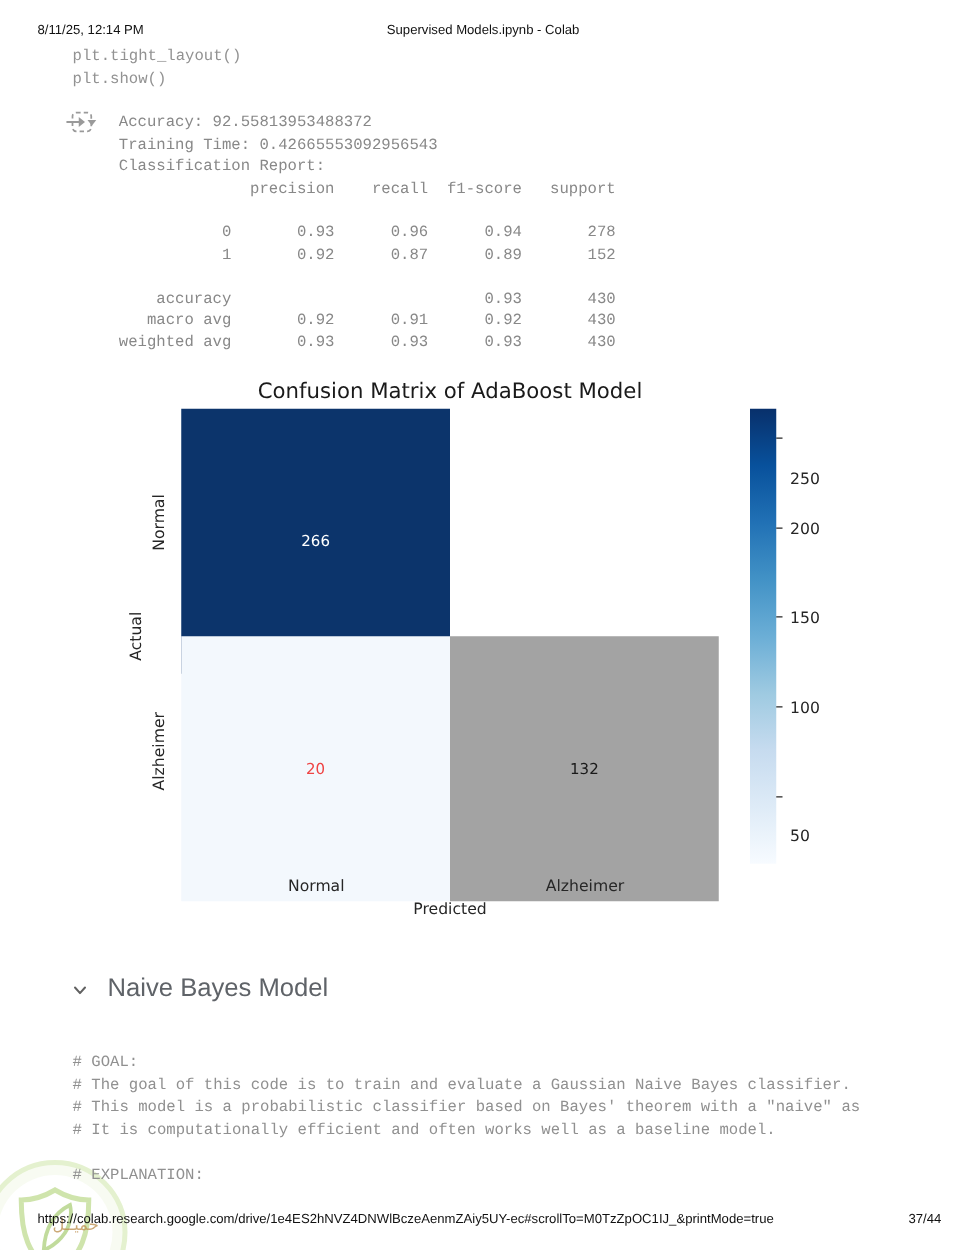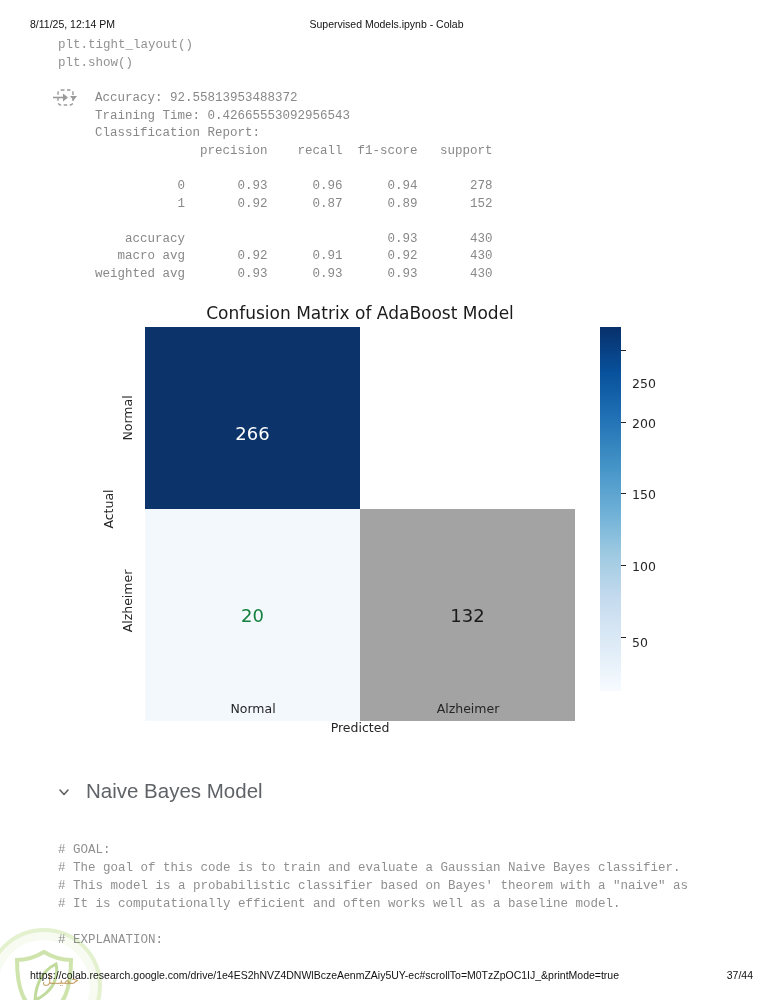--- a/index.html
+++ b/index.html
@@ -16,21 +16,21 @@
   
   pre.mono { font-family:"Liberation Mono", monospace; white-space:pre; }
   .code-cell { position:absolute; left:58px; top:37px; font-size:12.5px; line-height:17.5px; color:#929292; z-index:2; }
   .out-icon { position:absolute; left:53px; top:88px; width:26px; height:20px; }
   .out-text { position:absolute; left:95px; top:90px; font-size:12.5px; line-height:17.6px; color:#888888; z-index:2; }
   
   .chart-title { position:absolute; left:145px; top:303px; width:430px; text-align:center;
                  font-family:"DejaVu Sans", sans-serif; font-size:17px; color:#1a1a1a; }
   .heatmap { position:absolute; left:145px; top:327px; width:430px; height:364px; }
   .hm-cell { position:absolute; width:215px; height:212px; display:flex; align-items:center; justify-content:center;
-             font-family:"DejaVu Sans", sans-serif; font-size:18px; }
+             font-family:"DejaVu Sans", sans-serif; font-size:12px; }
   .hm-cell.r0c0 { left:0; top:0; }
   .hm-cell.r0c1 { left:215px; top:0; }
   .hm-cell.r1c0 { left:0; top:182px; }
   .hm-cell.r1c1 { left:215px; top:182px; }
   .axis-text { position:absolute; font-family:"DejaVu Sans", sans-serif; font-size:12.5px; color:#262626; white-space:nowrap; }
   .rot { transform:translate(-50%,-50%) rotate(-90deg); }
   .ctr { transform:translate(-50%,-50%); }
   
   .cbar { position:absolute; left:600px; top:327px; width:21px; height:364px; }
   .cbar-tick { position:absolute; left:621px; width:5px; height:1.4px; background:#262626; }
@@ -74,21 +74,21 @@
            1       0.92      0.87      0.89       152
 
     accuracy                           0.93       430
    macro avg       0.92      0.91      0.92       430
 weighted avg       0.93      0.93      0.93       430</pre>
 
   <div class="chart-title">Confusion Matrix of AdaBoost Model</div>
 
   <div class="heatmap">
     <div class="hm-cell r0c0" style="background: rgb(12, 52, 107); color: rgb(255, 255, 255);">266</div>
-    <div class="hm-cell r1c0" style="background: rgb(243, 248, 253); color: #15803d;">20</div>
+    <div class="hm-cell r1c0" style="background: rgb(243, 248, 253); color: #ef4444;">20</div>
     <div class="hm-cell r1c1" style="background: #a3a3a3; color: rgb(26, 26, 26);">132</div>
   </div>
 
   <div class="axis-text rot" style="left:108px; top:509px;">Actual</div>
   <div class="axis-text rot" style="left:127px; top:418px;">Normal</div>
   <div class="axis-text rot" style="left:127px; top:601px;">Alzheimer</div>
 
   <div class="axis-text ctr" style="left:253px; top:708px;">Normal</div>
   <div class="axis-text ctr" style="left:468px; top:708px;">Alzheimer</div>
   <div class="axis-text ctr" style="left:360px; top:727px;">Predicted</div>
@@ -96,21 +96,21 @@
   <div class="cbar" id="cbar" style="background: linear-gradient(rgb(8, 48, 107) 0%, rgb(8, 81, 156) 12.5%, rgb(33, 113, 181) 25%, rgb(66, 146, 198) 37.5%, rgb(107, 174, 214) 50%, rgb(158, 202, 225) 62.5%, rgb(198, 219, 239) 75%, rgb(222, 235, 247) 87.5%, rgb(247, 251, 255) 100%);"></div>
   <div class="cbar-tick" style="top:350px;"></div>
   <div class="cbar-tick" style="top:422px;"></div>
   <div class="cbar-tick" style="top:493px;"></div>
   <div class="cbar-tick" style="top:565px;"></div>
   <div class="cbar-tick" style="top:637px;"></div>
   <div class="cbar-lbl" style="top:338px;margin-top:45px;">250</div>
   <div class="cbar-lbl" style="top:423px;">200</div>
   <div class="cbar-lbl" style="top:494px;">150</div>
   <div class="cbar-lbl" style="top:566px;">100</div>
-  <div class="cbar-lbl" style="top:642px;text-align:center;">50</div>
+  <div class="cbar-lbl" style="top:668px;text-align:center;">50</div>
 
   <div class="sec-chevron">
     <svg width="16" height="16" viewBox="0 0 16 16">
       <polyline points="4,6 8,10.5 12,6" fill="none" stroke="#616161" stroke-width="1.6" stroke-linecap="round" stroke-linejoin="round"></polyline>
     </svg>
   </div>
   <div class="sec-heading">Naive Bayes Model</div>
 
   <pre class="mono comment-cell"># GOAL:
 # The goal of this code is to train and evaluate a Gaussian Naive Bayes classifier.

